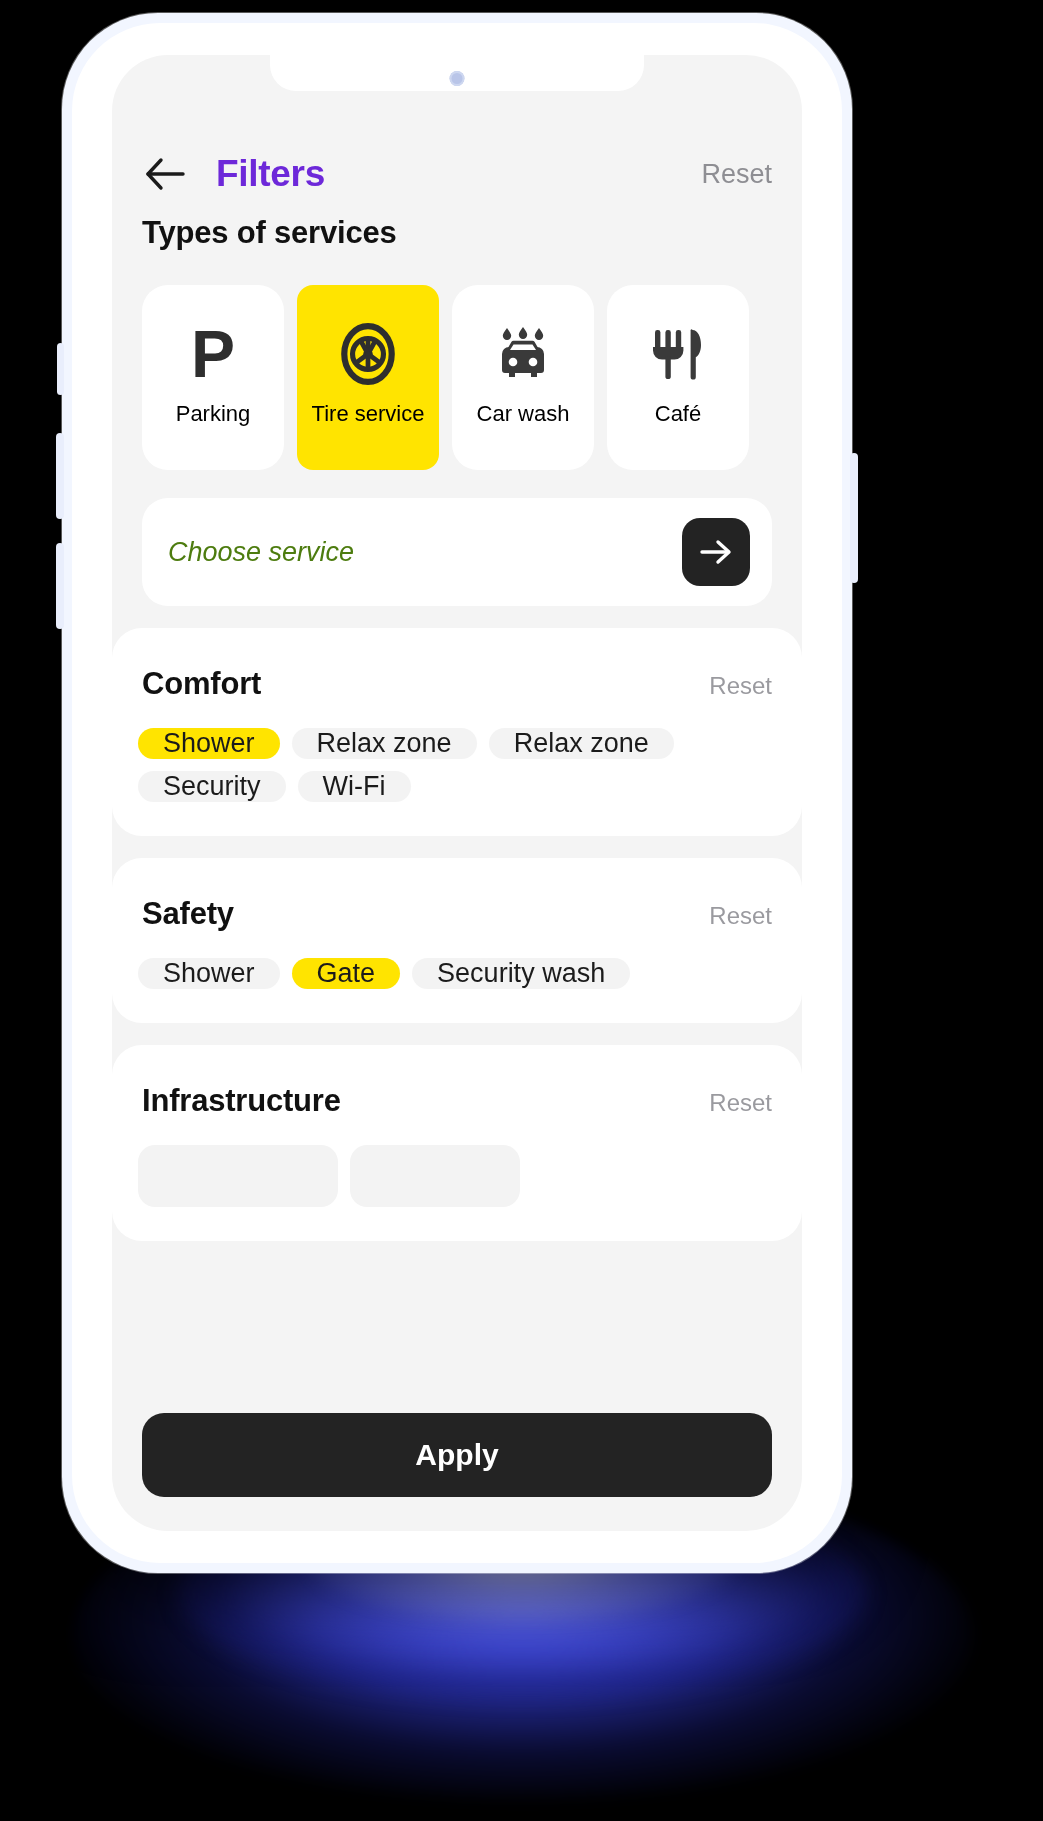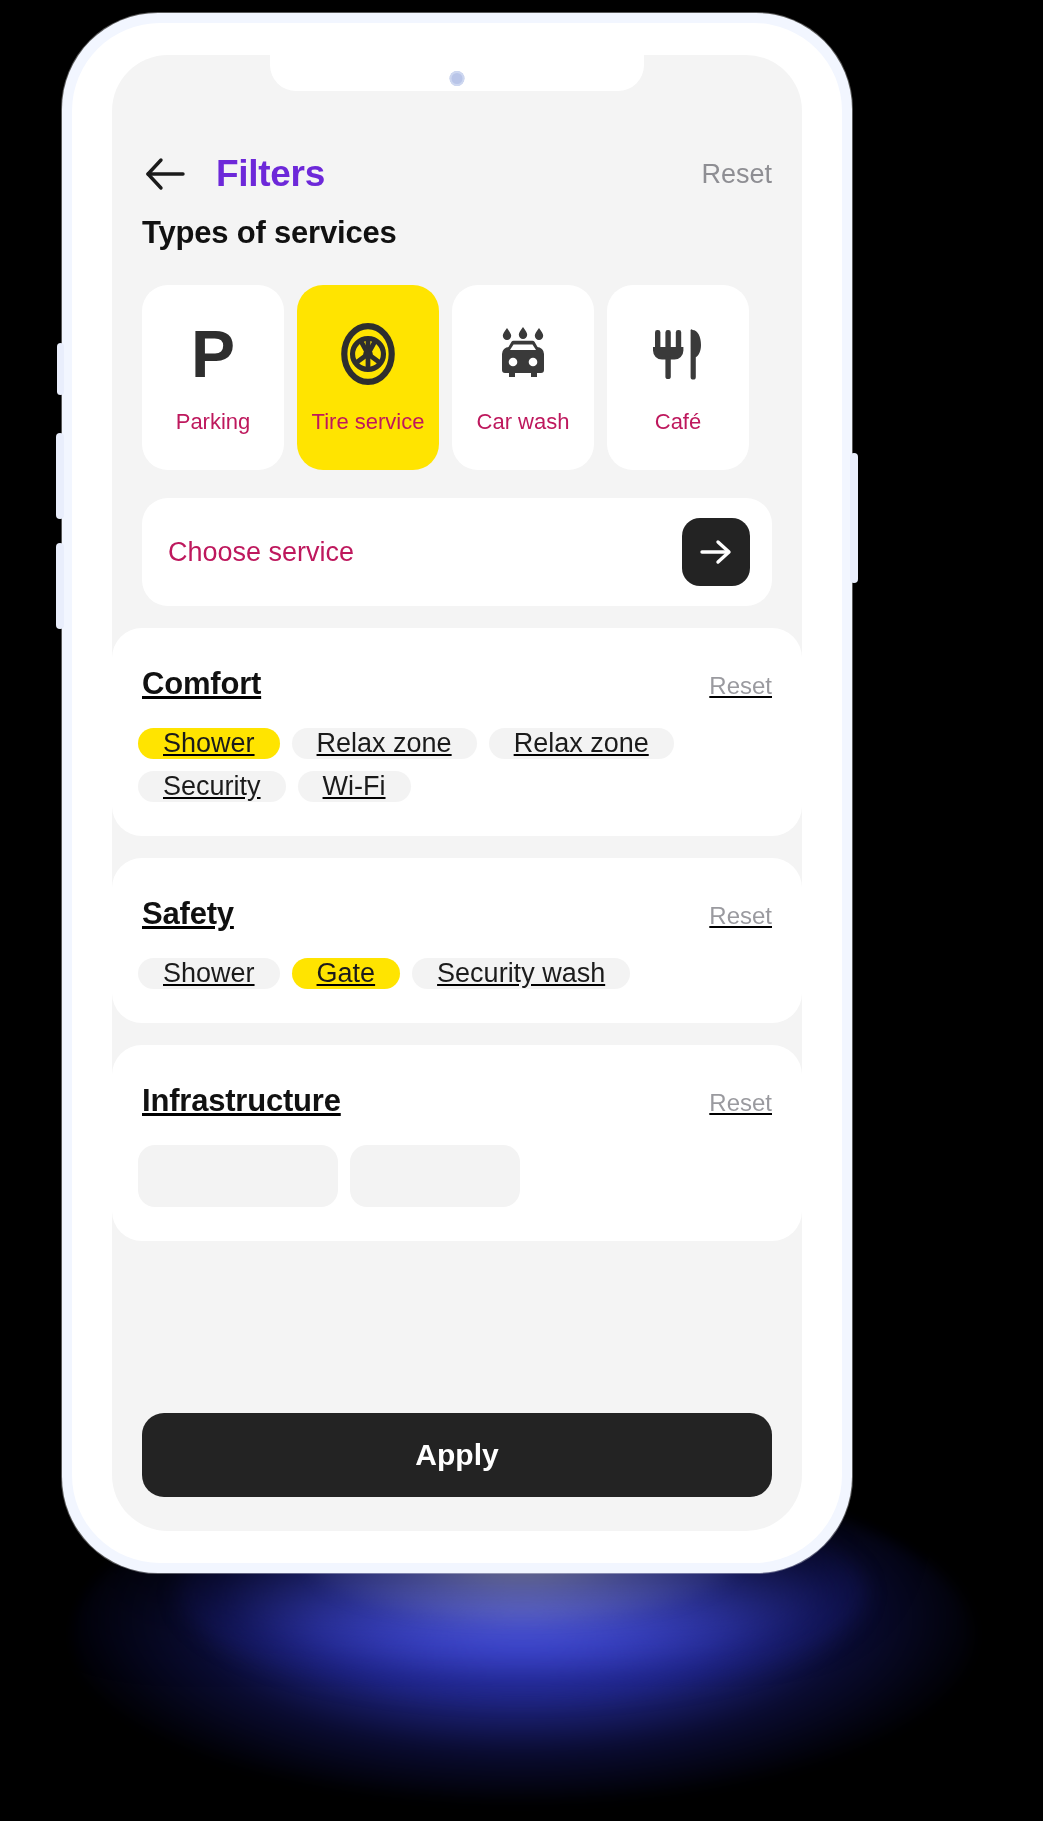--- a/index.html
+++ b/index.html
@@ -192,31 +192,31 @@
     height: 185px;
     background: #ffffff;
     border-radius: 26px;
     display: flex;
     flex-direction: column;
     align-items: center;
     justify-content: flex-start;
     padding-top: 32px;
     cursor: pointer;
   }
-  .tile.selected { background: #ffe400; }
+  .tile.selected { background: #ffe400; border-radius: 16px; }
   .tile-icon {
     height: 74px;
     display: flex;
     align-items: center;
     justify-content: center;
   }
   .tile-label {
-    margin-top: 18px;
+    margin-top: 10px;
     font-size: 22px;
-    color: #be185d;
+    color: #000000;
     text-align: center;
     line-height: 1.18;
     padding: 0 6px;
   }
   .tile-p {
     font-size: 66px;
     font-weight: 700;
     color: #2e2e2e;
     line-height: 0.95;
   }
@@ -226,41 +226,41 @@
     margin: 28px 30px 0 30px;
     height: 108px;
     background: #ffffff;
     border-radius: 26px;
     display: flex;
     align-items: center;
     padding: 0 22px 0 26px;
   }
   .choose-label {
     font-size: 27px;
-    color: #be185d;
+    color: #4d7c0f;
     flex: 1;
+    font-style: italic;
   }
   .arrow-btn {
     width: 68px;
     height: 68px;
     background: #232323;
     border-radius: 18px;
     display: flex;
     align-items: center;
     justify-content: center;
     cursor: pointer;
   }
 
   
   .card {
     margin-top: 22px;
     background: #ffffff;
     border-radius: 30px;
     padding: 38px 26px 34px 26px;
-    text-decoration: underline;
   }
   .card-head {
     display: flex;
     align-items: baseline;
     padding: 0 4px;
     margin-bottom: 26px;
   }
   .card-title {
     font-size: 31px;
     font-weight: 700;

